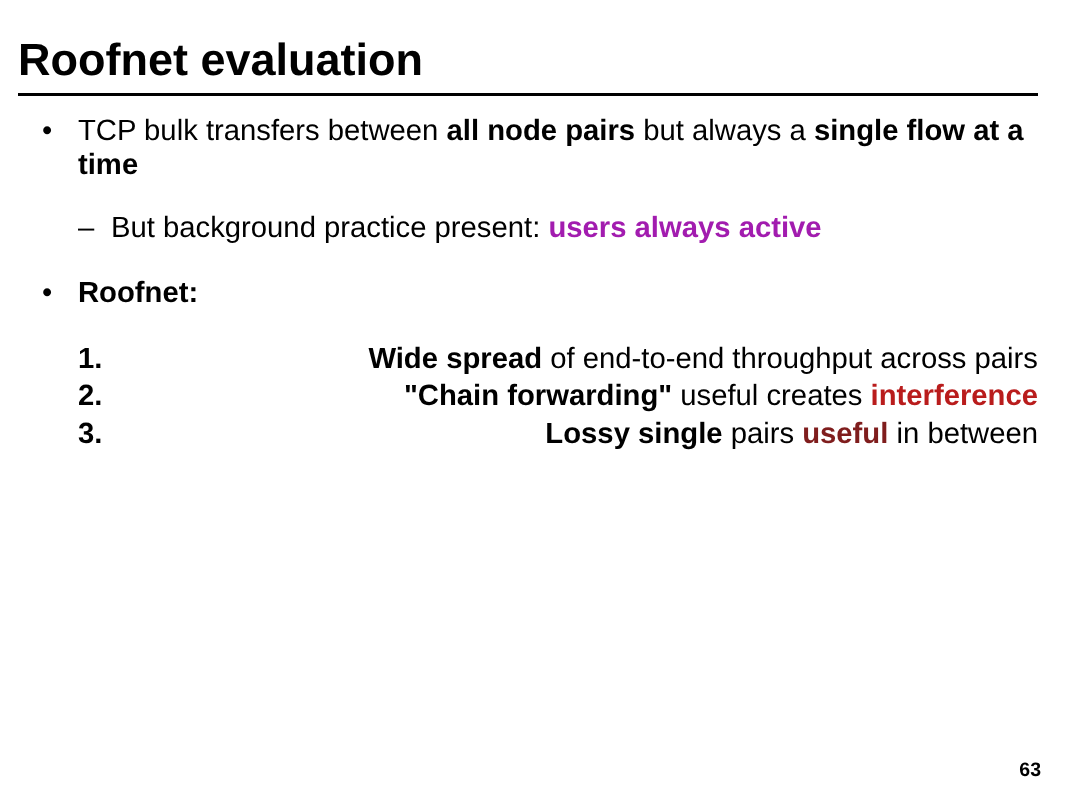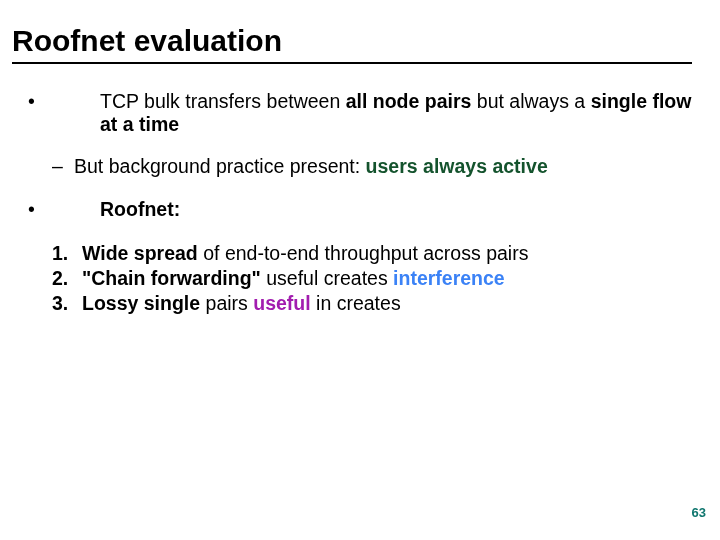--- a/index.html
+++ b/index.html
@@ -10,61 +10,61 @@
     background: #fff;
     color: #000;
     position: relative;
     padding: 24px 28px 0 12px;
   }
   .title {
     font-size: 30px;
     font-weight: bold;
     border-bottom: 2px solid #000;
     padding-bottom: 4px;
-    margin-bottom: 26px;
+    margin-bottom: 12px;
   }
   .content {
     font-size: 19.5px;
     line-height: 1.2;
     padding-left: 16px;
   }
   .bullet1 {
     display: flex;
     margin-bottom: 18px;
   }
   .bullet1 .marker {
     width: 24px;
     flex-shrink: 0;
   }
-  .bullet1 .body { flex: 1; margin-left: 48px; }
+  .bullet1 .body { flex: 1; }
   .sub {
     display: flex;
     margin-left: 24px;
     margin-bottom: 20px;
   }
   .sub .marker { width: 22px; flex-shrink: 0; }
   .sub .body { flex: 1; }
   .num {
     display: flex;
     margin-left: 24px;
     margin-bottom: 2px;
   }
   .num .marker { width: 30px; flex-shrink: 0; font-weight: bold; }
-  .num .body { flex: 1; }
+  .num .body { flex: 1; text-align: right; }
   .b { font-weight: bold; }
-  .cg { color: #14532d; font-weight: bold; }
-  .cr { color: #3b82f6; font-weight: bold; }
-  .co { color: #a21caf; font-weight: bold; }
+  .cg { color: #a21caf; font-weight: bold; }
+  .cr { color: #b91c1c; font-weight: bold; }
+  .co { color: #7f1d1d; font-weight: bold; }
   .pagenum {
     position: absolute;
-    right: 14px;
+    right: 26px;
     bottom: 20px;
     font-size: 13px;
     font-weight: bold;
-    color: #0f766e;
+    color: #000000;
   }
 </style>
 </head>
 <body>
 
 <div class="title">Roofnet evaluation</div>
 
 <div class="content">
 
   <div class="bullet1">
@@ -96,19 +96,19 @@
   <div class="num">
     <div class="marker">2.</div>
     <div class="body">
       <span class="b">"Chain forwarding"</span><span> useful creates </span><span class="cr">interference</span>
     </div>
   </div>
 
   <div class="num">
     <div class="marker">3.</div>
     <div class="body">
-      <span class="b">Lossy single</span><span> pairs </span><span class="co">useful</span><span> in creates</span>
+      <span class="b">Lossy single</span><span> pairs </span><span class="co">useful</span><span> in between</span>
     </div>
   </div>
 
 </div>
 
 <div class="pagenum">63</div>
 
 </body></html>

